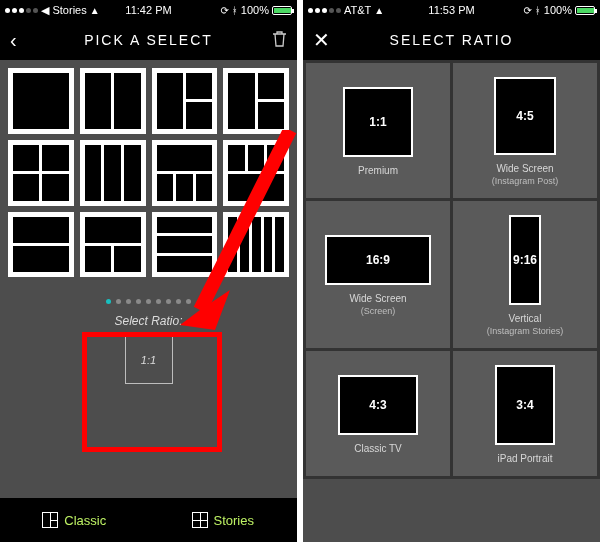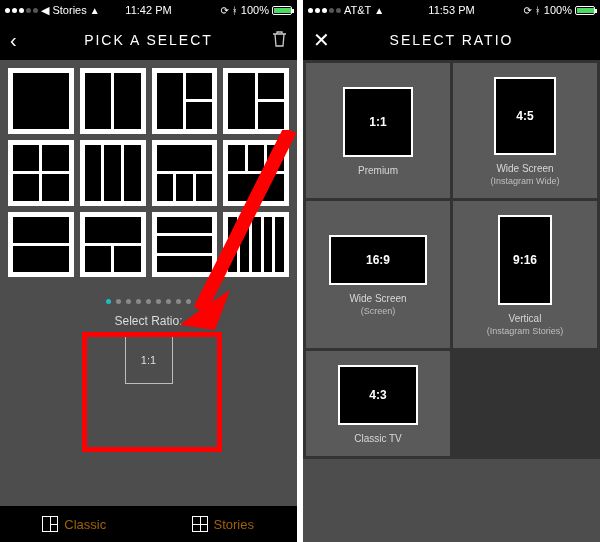--- a/index.html
+++ b/index.html
@@ -61,20 +61,21 @@
     letter-spacing: 2px;
     font-size: 14px;
     font-weight: 400;
   }
   .header .hbtn-left { position:absolute; left:10px; font-size:20px; line-height:1; }
   .header .hbtn-right { position:absolute; right:10px; font-size:16px; }
   .closex { font-size:20px; font-weight:300; }
   
   .layout-area {
     padding: 8px;
+    font-style: italic;
   }
   .layout-grid {
     display: grid;
     grid-template-columns: repeat(4, 1fr);
     gap: 6px;
   }
   .layout-tile {
     background:#fff;
     aspect-ratio: 1/1;
     padding:5px;
@@ -84,24 +85,24 @@
     flex:1;
     display:grid;
     gap:3px;
   }
   .cell { background:#000; }
   
   
   .tabbar {
     position:absolute;
     bottom:0; left:0; right:0;
-    height:36px;
+    height:44px;
     background:#000;
     display:flex;
-    color:#a16207;
+    color:#bef264;
   }
   .tab {
     flex:1;
     display:flex;
     align-items:center;
     justify-content:center;
     gap:6px;
     font-size:13px;
   }
   .tab-icon { width:16px; height:16px; border:1.5px solid #fff; display:inline-block; position:relative; }
@@ -167,22 +168,22 @@
     justify-content:center;
     color:#fff;
     font-size:12px;
     font-weight:600;
     margin-bottom:8px;
   }
   .ratio-card .sub { font-size:9px; color:#bfbfbf; margin-top:2px; }
   
   .ar-1-1  { width:70px; height:70px; }
   .ar-4-5  { width:62px; height:78px; }
-  .ar-16-9 { width:98px; height:50px; }
-  .ar-9-16 { width:54px; height:90px; }
+  .ar-16-9 { width:106px; height:50px; }
+  .ar-9-16 { width:32px; height:90px; }
   .ar-4-3  { width:80px; height:60px; }
   .ar-3-4  { width:60px; height:80px; }
 </style>
 </head>
 <body>
 
 <div class="stage">
 
   <div class="phone">
     <div class="statusbar">
@@ -381,33 +382,37 @@
 
     <div class="ratio-body">
       <div class="ratio-grid" id="ratio-grid">
           <div class="ratio-card">
             <div class="ratio-shape ar-1-1">1:1</div>
             <div>Premium</div>
           </div>
           <div class="ratio-card">
             <div class="ratio-shape ar-4-5">4:5</div>
             <div>Wide Screen</div>
-            <div class="sub">(Instagram Wide)</div>
+            <div class="sub">(Instagram Post)</div>
           </div>
           <div class="ratio-card">
             <div class="ratio-shape ar-16-9">16:9</div>
             <div>Wide Screen</div>
             <div class="sub">(Screen)</div>
           </div>
           <div class="ratio-card">
             <div class="ratio-shape ar-9-16">9:16</div>
             <div>Vertical</div>
             <div class="sub">(Instagram Stories)</div>
           </div>
           <div class="ratio-card">
             <div class="ratio-shape ar-4-3">4:3</div>
             <div>Classic TV</div>
           </div>
+          <div class="ratio-card">
+            <div class="ratio-shape ar-3-4">3:4</div>
+            <div>iPad Portrait</div>
+          </div>
         </div>
     </div>
   </div>
 
 </div>
 
 </body></html>

